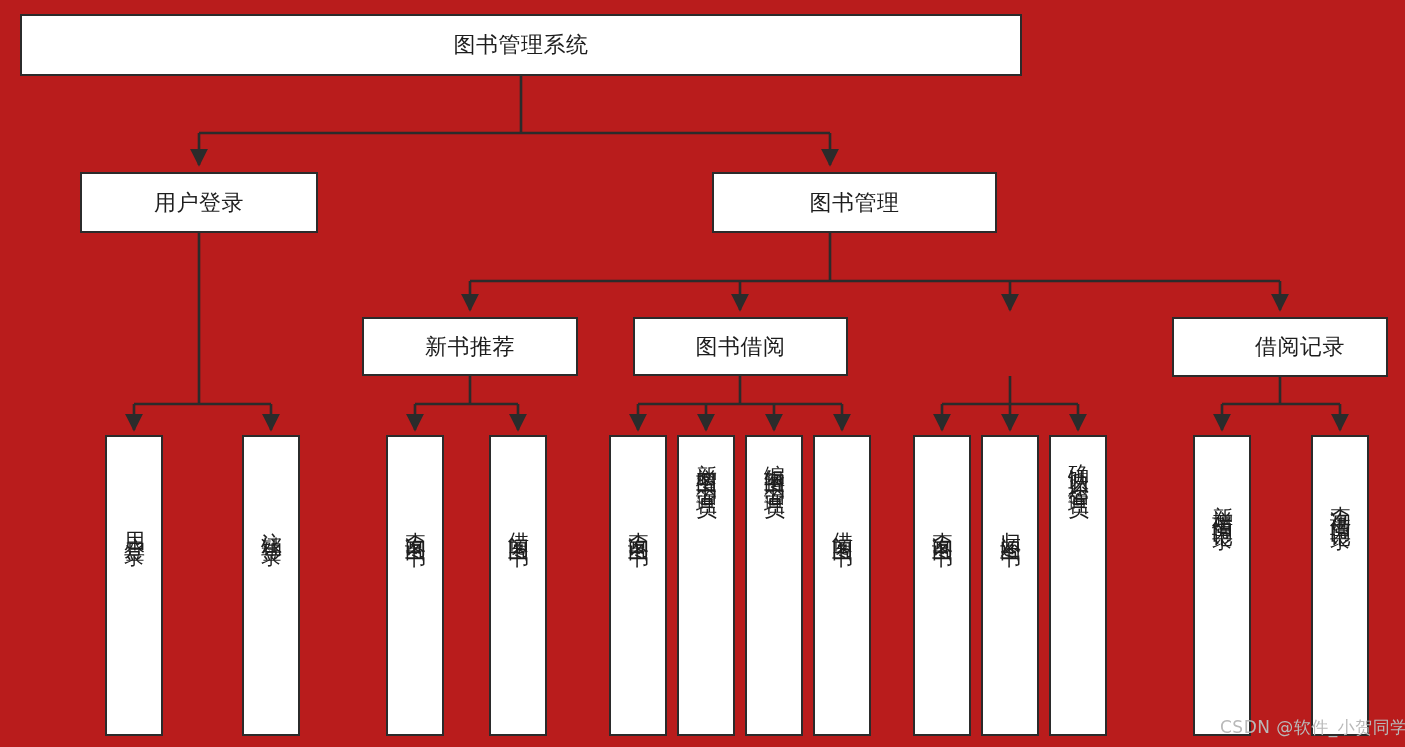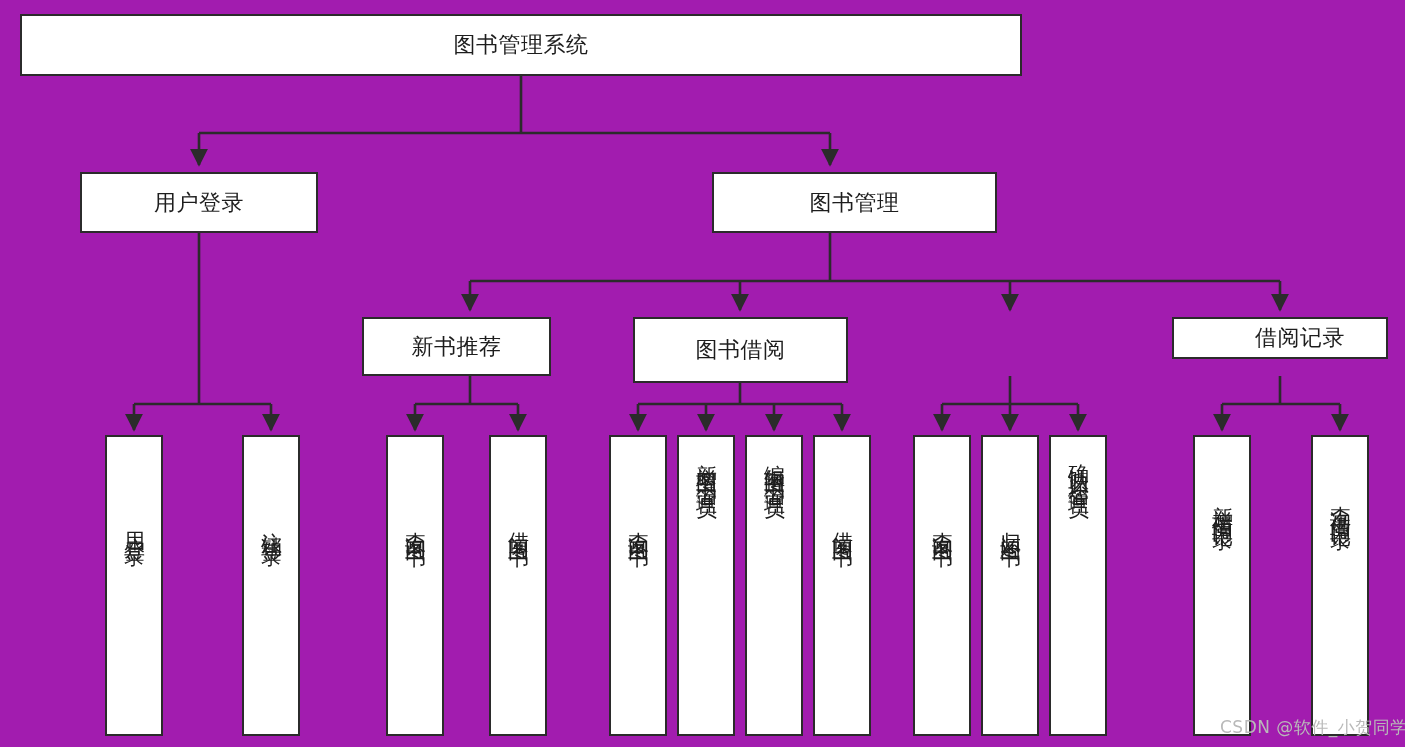--- a/index.html
+++ b/index.html
@@ -8,21 +8,21 @@
     padding: 0;
     background: #ffffff;
   }
   body {
     font-family: "DejaVu Sans", "Liberation Sans", sans-serif;
   }
   #canvas {
     position: relative;
     width: 1405px;
     height: 747px;
-    background: #a21caf;
+    background: #b91c1c;
     overflow: hidden;
   }
   #edges {
     position: absolute;
     left: 0;
     top: 0;
     width: 1405px;
     height: 747px;
     pointer-events: none;
   }
@@ -142,30 +142,30 @@
   </div>
 
   <div class="node horiz" style="left:80px; top:172px; width:238px; height:61px;">
     <span class="label">用户登录</span>
   </div>
 
   <div class="node horiz" style="left:712px; top:172px; width:285px; height:61px;">
     <span class="label">图书管理</span>
   </div>
 
-  <div class="node horiz" style="left:362px; top:317px; width:189px; height:59px;">
+  <div class="node horiz" style="left:362px; top:317px; width:216px; height:59px;">
     <span class="label">新书推荐</span>
   </div>
 
-  <div class="node horiz" style="left:633px; top:317px; width:215px; height:66px;justify-content:center;">
+  <div class="node horiz" style="left:633px; top:317px; width:215px; height:59px;justify-content:center;">
     <span class="label">图书借阅</span>
   </div>
 
 
-  <div class="node horiz" style="left:1172px; top:317px; width:216px; height:42px;padding-left:40px;">
+  <div class="node horiz" style="left:1172px; top:317px; width:216px; height:60px;padding-left:40px;">
     <span class="label">借阅记录</span>
   </div>
 
   <div class="node vert mid2" style="left:105px; top:435px; width:58px; height:301px;">
     <span class="label">用户登录</span>
   </div>
 
   <div class="node vert mid2" style="left:242px; top:435px; width:58px; height:301px;">
     <span class="label">注销登录</span>
   </div>

